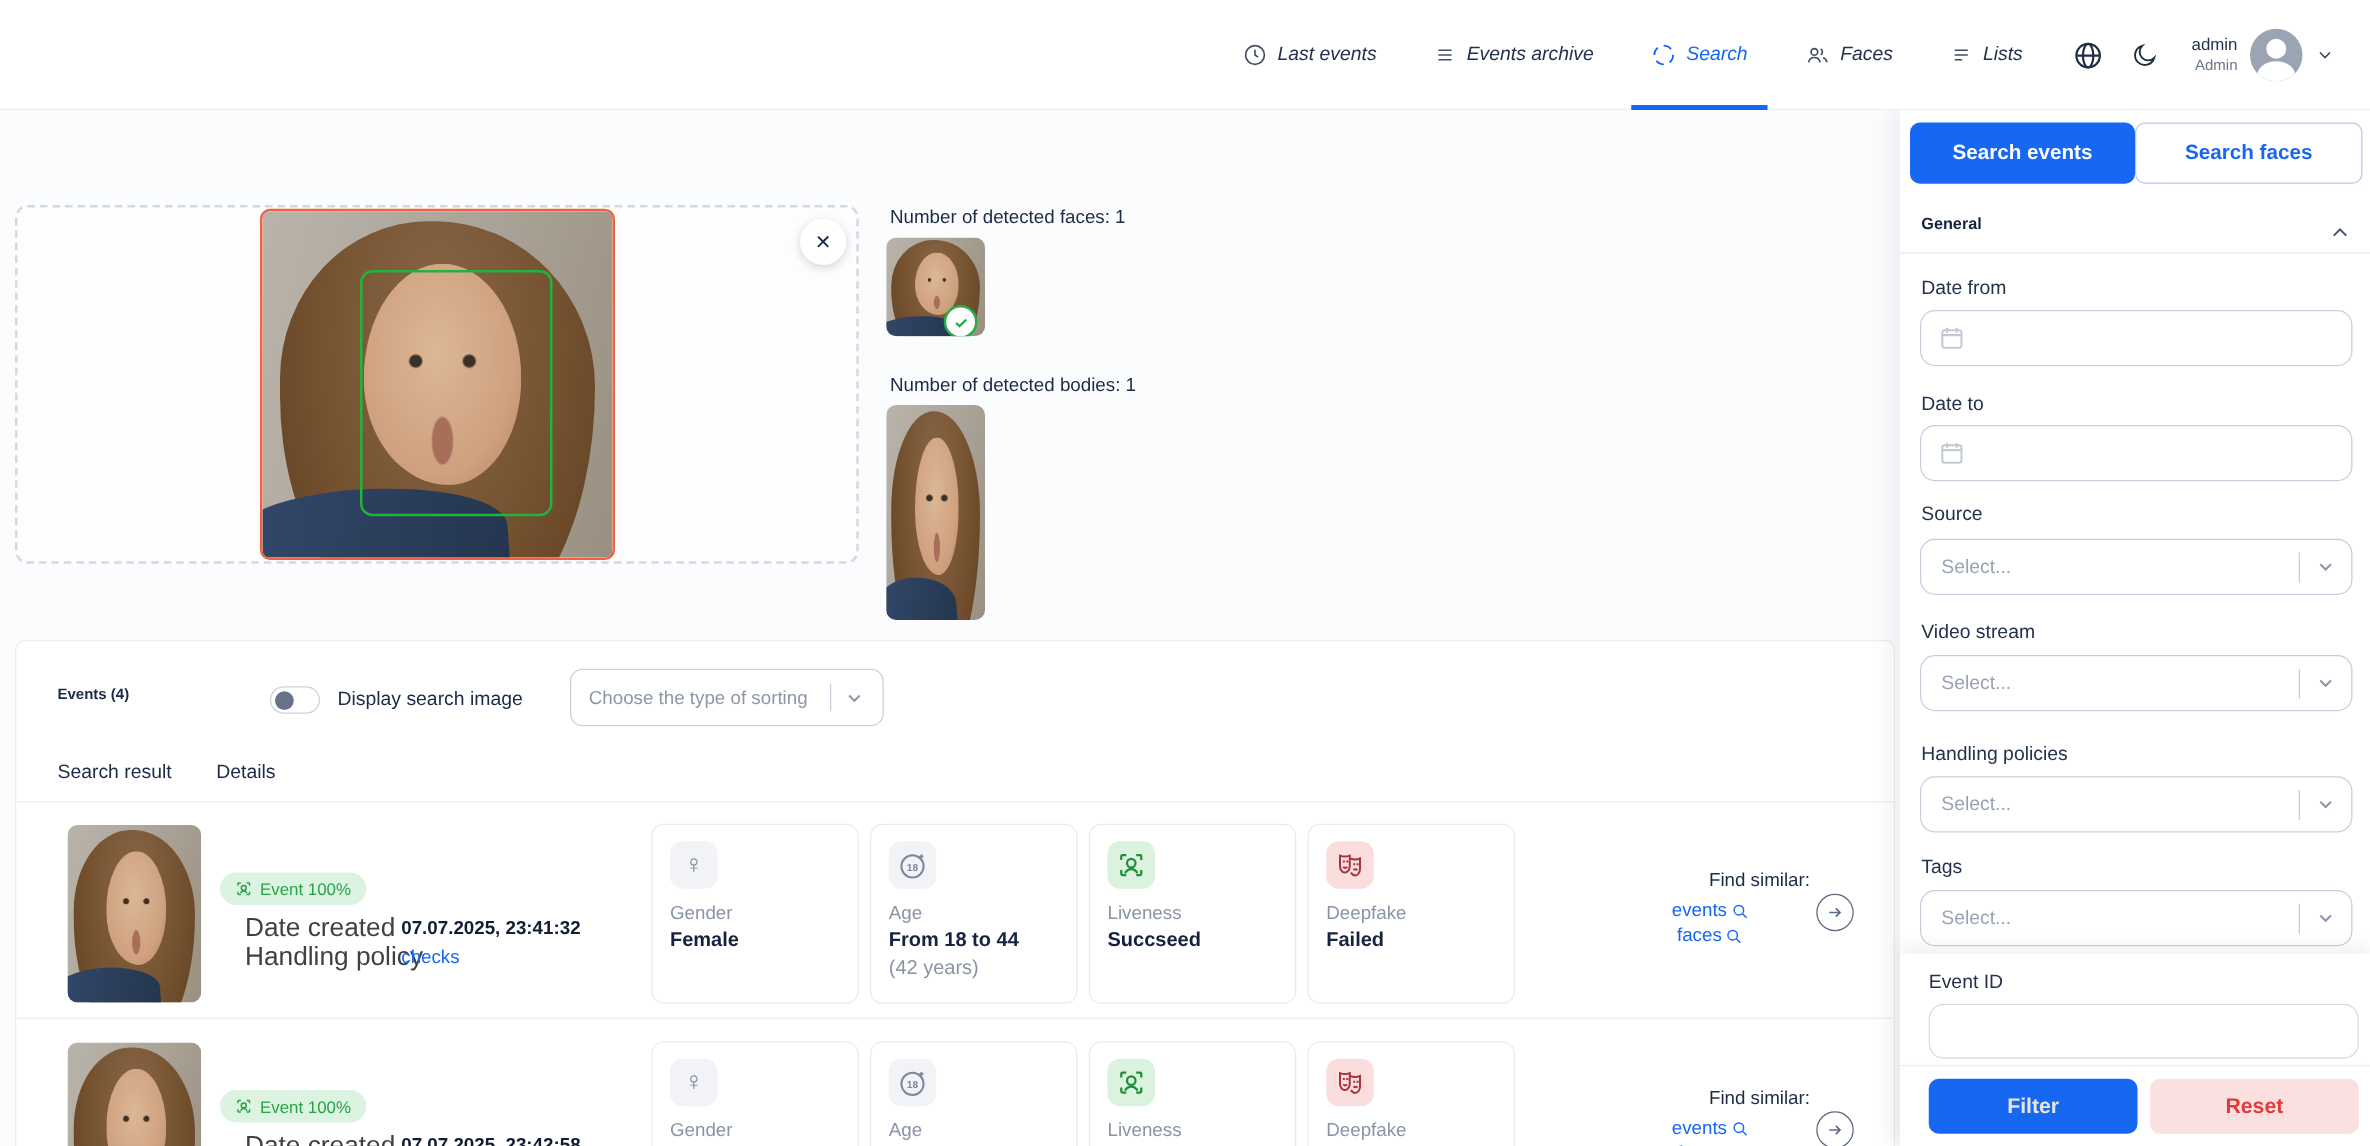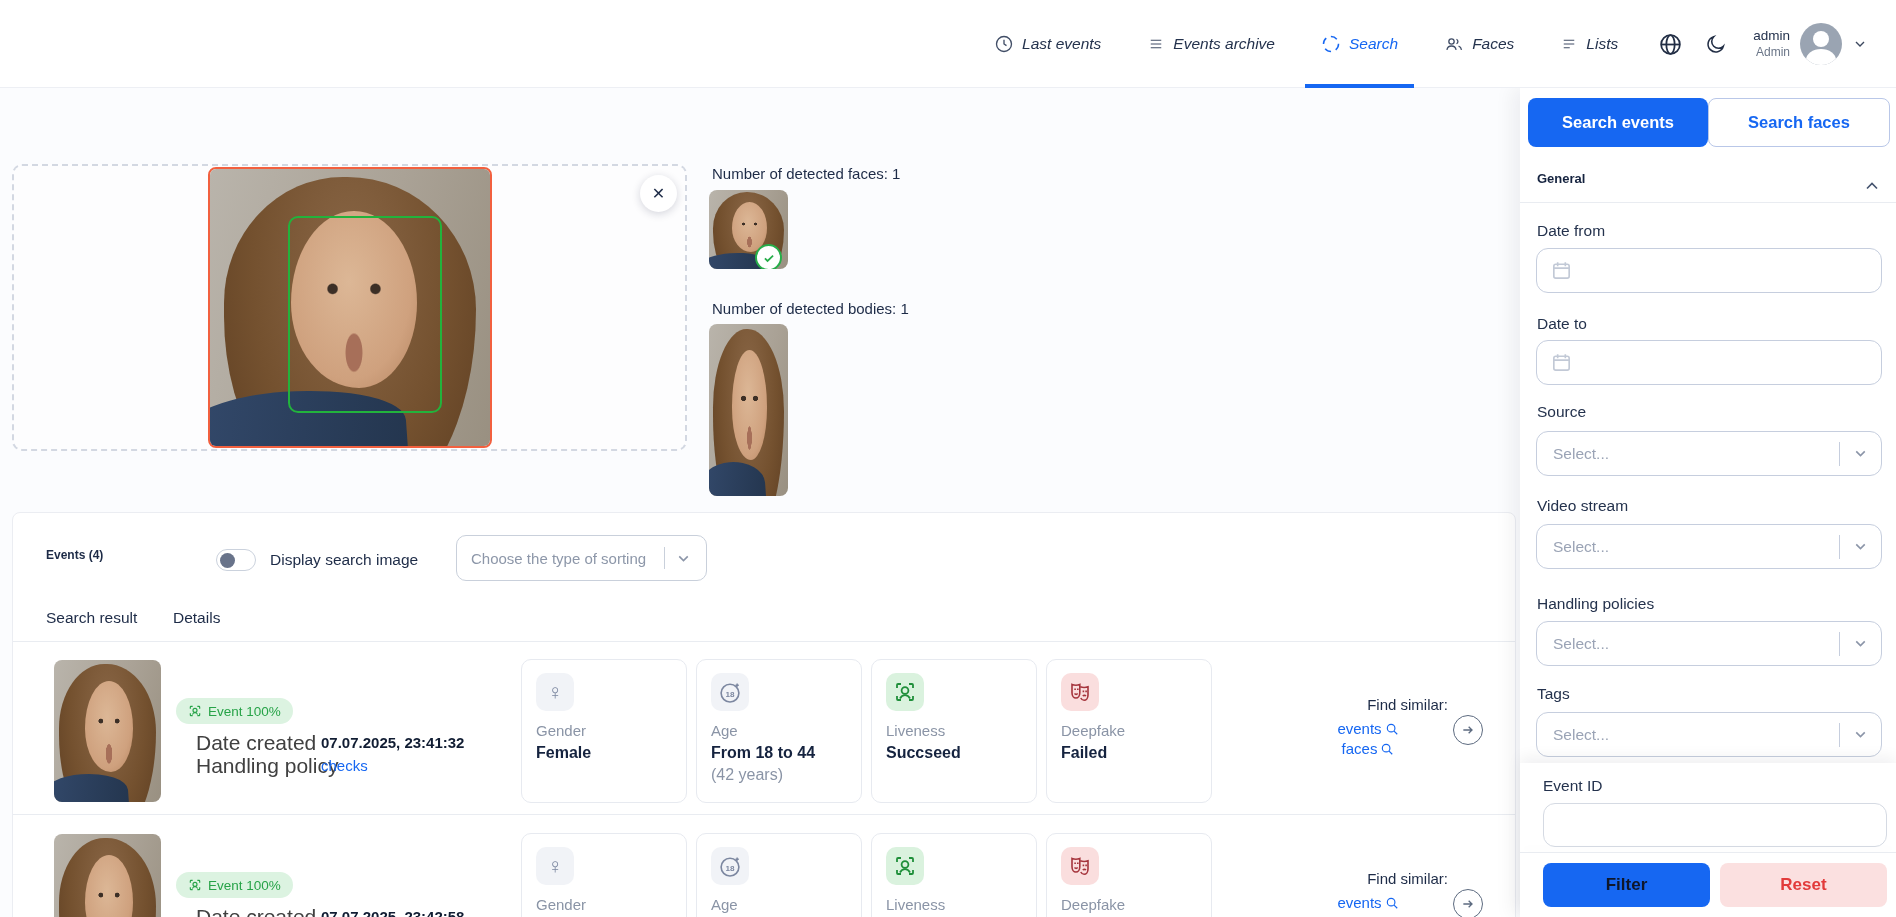--- a/index.html
+++ b/index.html
@@ -139,21 +139,21 @@
   .sb-select .sel-div { height:24px; margin:0 0 0 6px; background:#c6cede; }
   .sb-select .chev { padding:0 12px; display:flex; align-items:center; }
   .sb-footer { position:absolute; left:0; right:0; top:675px; bottom:0; background:#fff;
                box-shadow:0 -6px 14px rgba(16,24,40,.06); }
   .sb-footer .sb-label { left:23px; }
   .sb-footer .sb-input { left:23px; width:344px; height:44px; border-color:#d5dae3; }
   .sb-footer-divider { position:absolute; left:0; right:0; top:89px; height:1px; background:#e9ecf1;
                box-shadow:0 -4px 8px rgba(16,24,40,.05); }
   .btn { position:absolute; top:100px; width:167px; height:44px; border:none; border-radius:8px;
          font-size:17px; font-weight:700; font-family:inherit; cursor:pointer; }
-  .btn-filter { left:23px; background:#1667f2; color:#0f172a; }
+  .btn-filter { left:23px; background:#1667f2; color:#e5e5e5; }
   .btn-reset { left:200px; background:#fbe0e0; color:#e23b3b; }
 
   svg { display:block; }
 </style>
 </head>
 <body>
 
 <div id="app">
 
   <div class="navbar">

